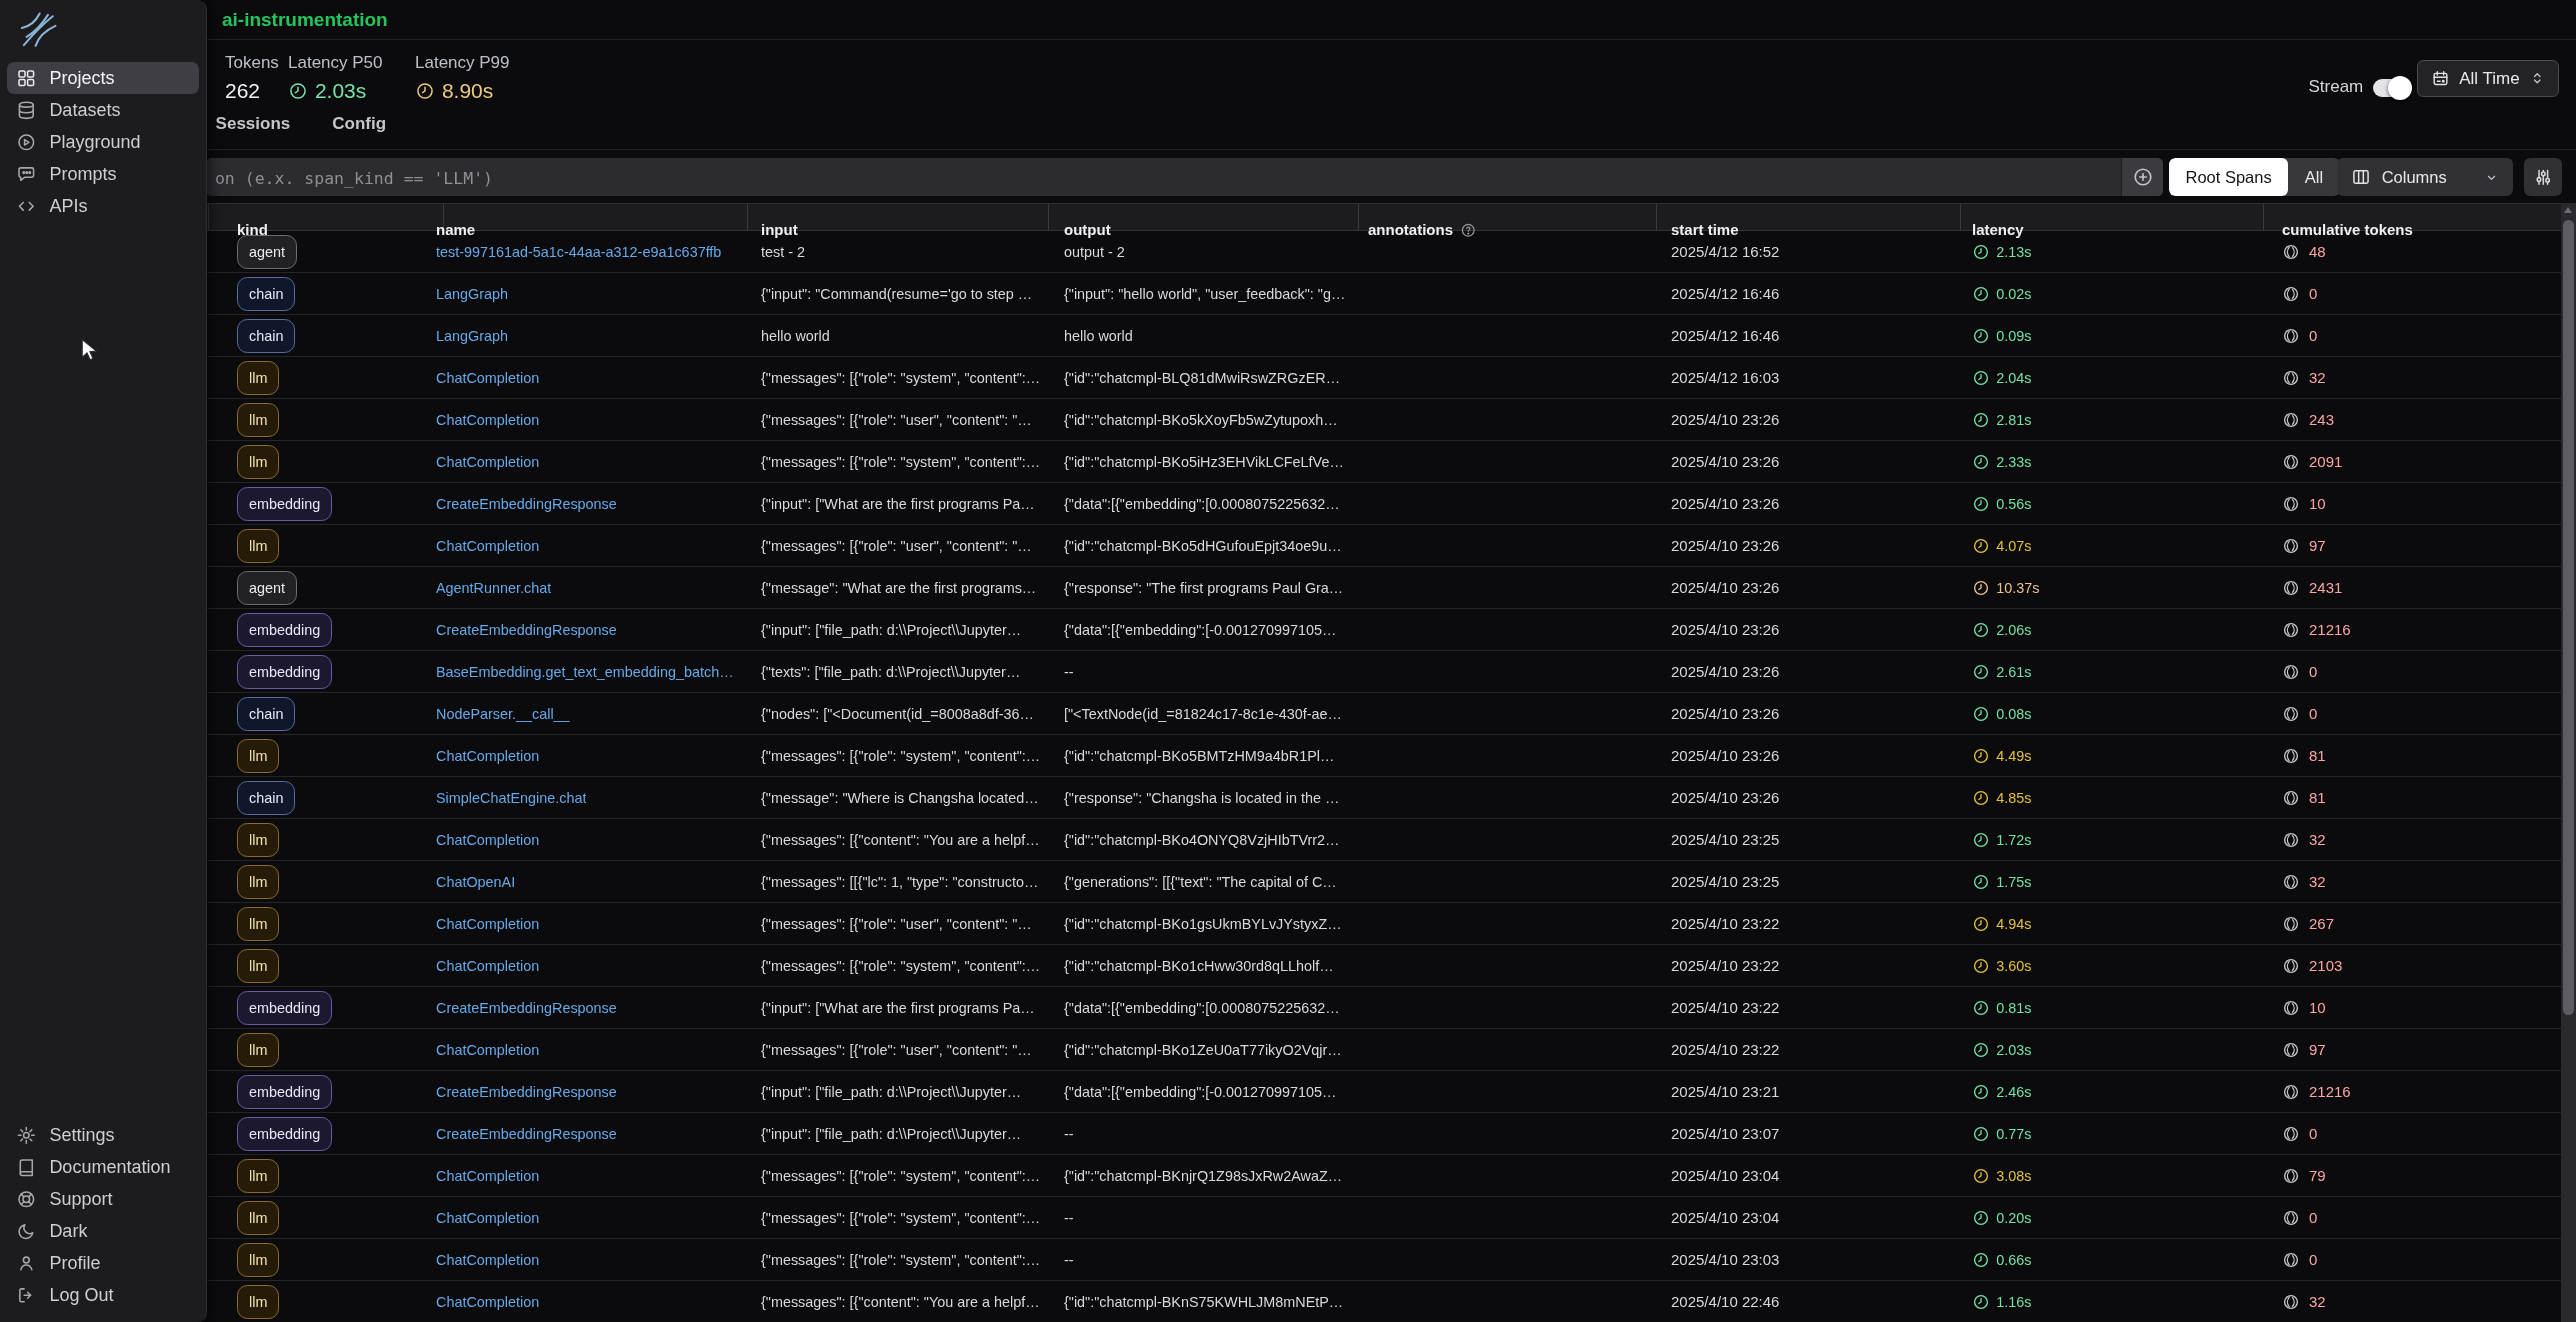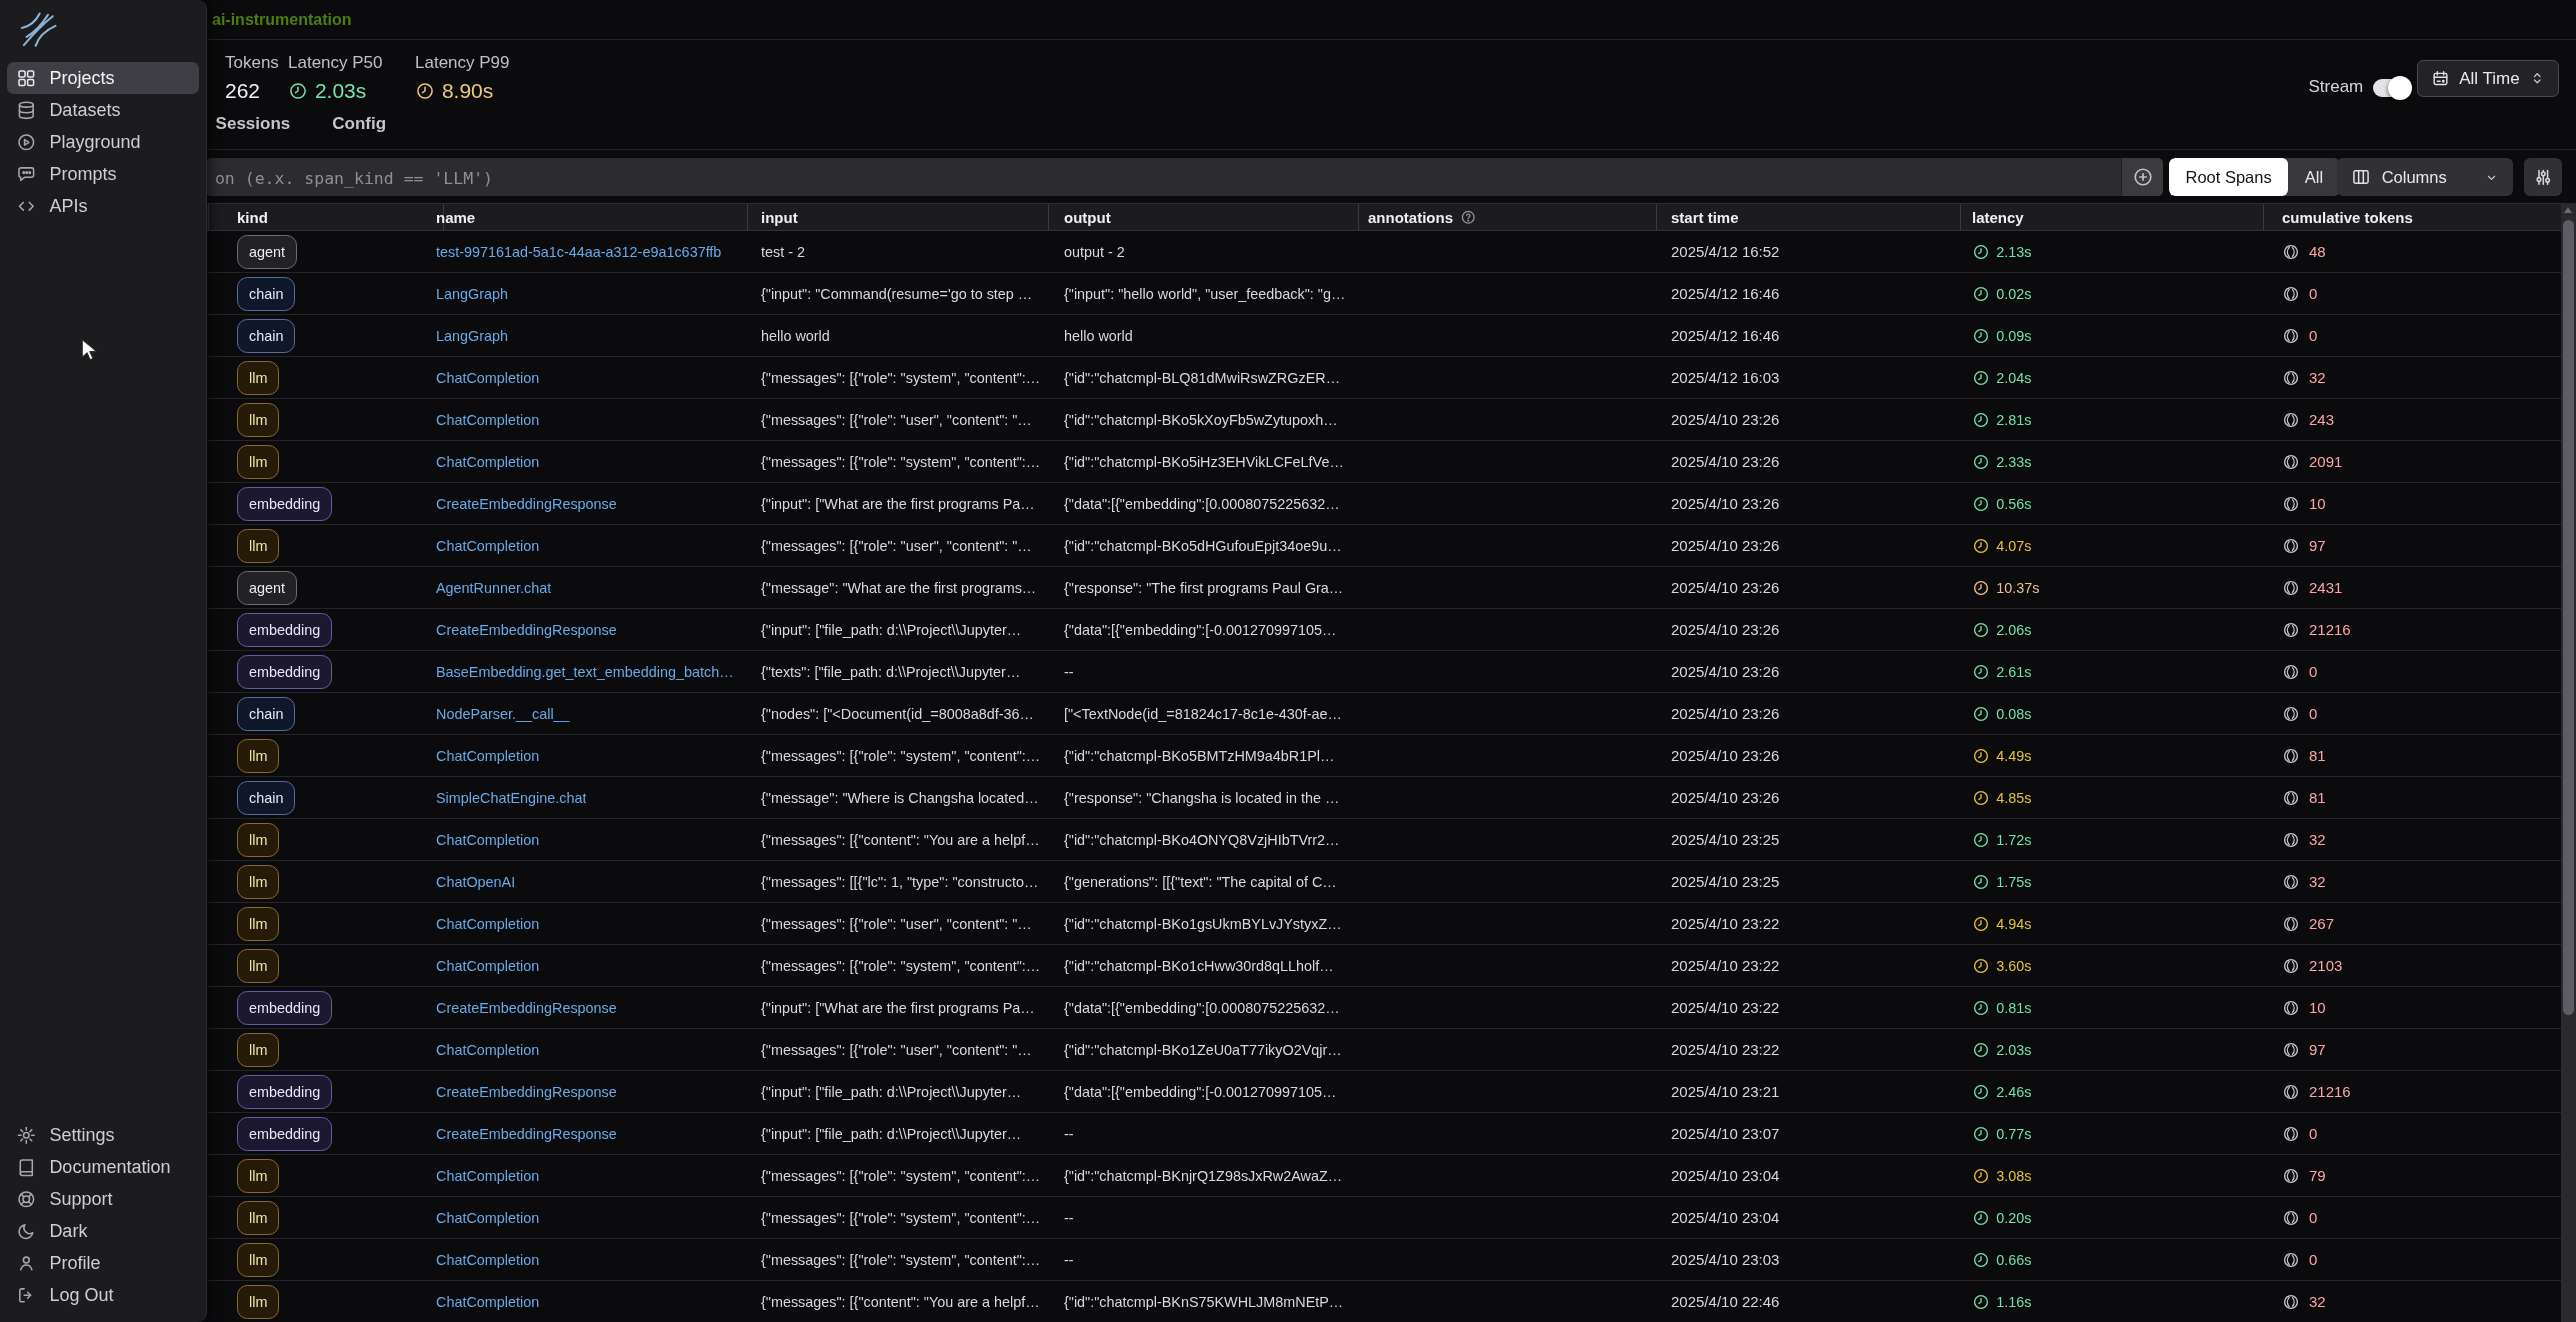--- a/index.html
+++ b/index.html
@@ -11,21 +11,21 @@
   .nav-top{position:absolute;top:62px;left:0;right:0}
   .nav-bottom{position:absolute;bottom:11px;left:0;right:0}
   .nav-item{display:flex;align-items:center;gap:12.3px;height:32px;margin:0 6.9px;padding:0 0 0 9.6px;border-radius:6.9px;color:#cfcfd2;font-size:18px;cursor:default}
   .nav-item.active{background:#3e3e44;color:#f4f4f6}
   .nav-item .icon{width:20.6px;height:20.6px;color:#a7a7ac;flex:none}
   .nav-item.active .icon{color:#e9e9ed}
   .icon svg{width:100%;height:100%;display:block}
   
   .main{position:absolute;left:206px;top:0;right:0;bottom:0}
   .titlebar{position:absolute;left:0;right:0;top:0;height:39px;border-bottom:0.7px solid #232327;display:flex;align-items:center}
-  .titlebar h1{margin:0 0 0 6px;font-size:16px;font-weight:bold;color:#4d7c0f;white-space:nowrap}
+  .titlebar h1{margin:0 0 0 16px;font-size:19px;font-weight:bold;color:#22c55e;white-space:nowrap}
   .controls-right{position:absolute;top:60px;right:17px;display:flex;align-items:flex-end;gap:10px;z-index:5}
   .stream-label{font-size:17px;color:#d6d6da}
   .toggle{position:relative;width:34px;height:18.5px;background:#e4e4e8;border-radius:9.6px}
   .toggle .knob{position:absolute;right:-4.8px;top:-2.7px;width:24px;height:24px;border-radius:50%;background:#ffffff;box-shadow:0 1.4px 4.1px rgba(0,0,0,.6)}
   .time-btn{display:flex;align-items:center;gap:9.6px;height:37px;padding:0 12.3px;background:#232327;border:0.7px solid #4a4a4f;border-radius:6.2px;color:#e9e9ec;font-size:17px;font-family:inherit}
   .time-btn .icon{width:19px;height:19px;color:#e2e2e6}
   .time-btn .icon.small{width:16.5px;height:16.5px;color:#c9c9ce}
   .stats{position:absolute;top:53px;left:0;right:0;height:55px}
   .stat{position:absolute;top:0}
   .stat .stat-label{font-size:17px;color:#bcc0c8;margin-bottom:6.2px;white-space:nowrap}
@@ -46,21 +46,21 @@
   .segment{position:absolute;left:1963px;top:0;height:38px;display:flex;background:#37373c;border-radius:6.2px;overflow:hidden}
   .seg{border:none;font-family:inherit;font-size:16.5px;padding:0 16.5px;display:flex;align-items:center;background:transparent;color:#e8e8eb}
   .seg.active{background:#ffffff;color:#141416;border-radius:6.2px;font-weight:500}
   .columns-btn{position:absolute;left:2131px;top:0;width:176px;height:38px;box-sizing:border-box;background:#303035;border:none;border-radius:6.2px;display:flex;align-items:center;gap:11px;padding:0 13.7px;color:#e8e8eb;font-size:16.5px;font-family:inherit}
   .columns-btn .chev{margin-left:auto;width:15px;height:15px;color:#c9c9ce}
   .columns-btn .icon{width:20px;height:20px;color:#e2e2e6}
   .sliders-btn{position:absolute;left:2318px;top:0;width:38px;height:38px;background:#303035;border:none;border-radius:6.2px;display:flex;align-items:center;justify-content:center;color:#d9d9dd}
   .sliders-btn .icon{width:20.6px;height:20.6px}
   
   .thead{position:absolute;top:203px;left:0;right:15px;height:28px;box-sizing:border-box;background:#1c1c20;border-top:0.7px solid #2e2e32;border-bottom:0.7px solid #323236;font-size:15px;font-weight:bold;color:#f0f0f2}
-  .thead .th{position:absolute;top:0;height:100%;display:flex;align-items:center;gap:6.9px;white-space:nowrap}
+  .thead .th{position:absolute;top:8px;height:100%;display:flex;align-items:flex-end;gap:6.9px;white-space:nowrap}
   .thead .divider{position:absolute;top:0;bottom:0;width:0.7px;background:#3a3a3e}
   .help-icon{width:16.5px;height:16.5px;color:#97979c}
   .tbody{position:absolute;top:231px;left:0;right:15px;bottom:0;overflow:hidden}
   .row{position:relative;height:42px;box-sizing:border-box;border-bottom:0.7px solid #252529}
   .cell{position:absolute;top:0;height:100%;display:flex;align-items:center;white-space:nowrap;overflow:hidden;text-overflow:ellipsis;font-size:14.4px;color:#d9d9dc}
   .c-kind{left:31px;width:178px}
   .c-name{left:230px;width:308px}
   .c-input{left:555px;width:300px}
   .c-output{left:858px;width:291px}
   .c-annot{left:1162px;width:284px}

